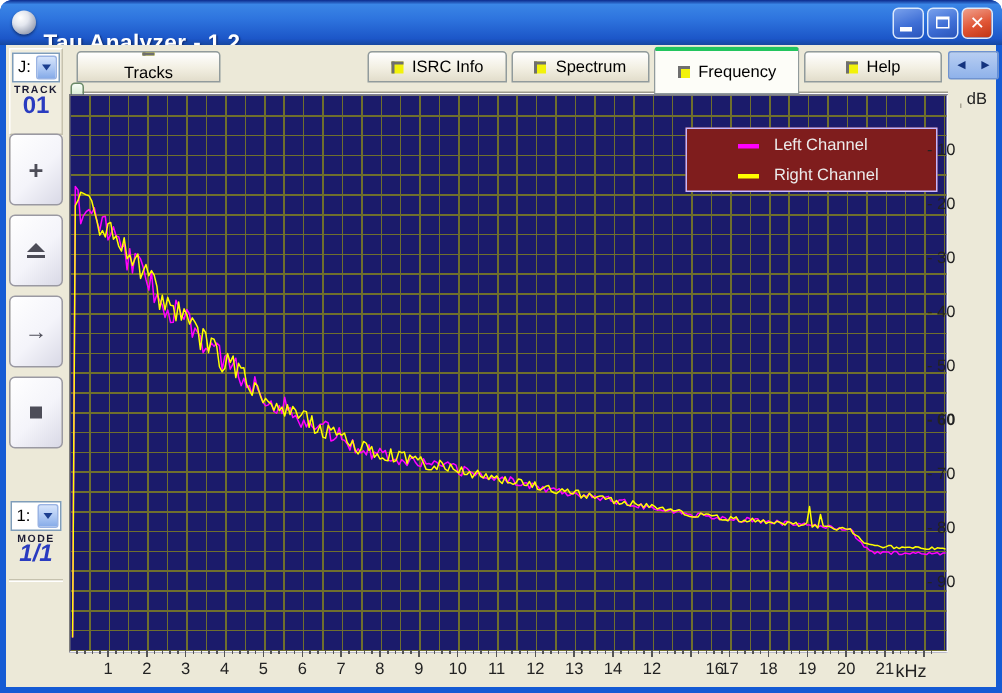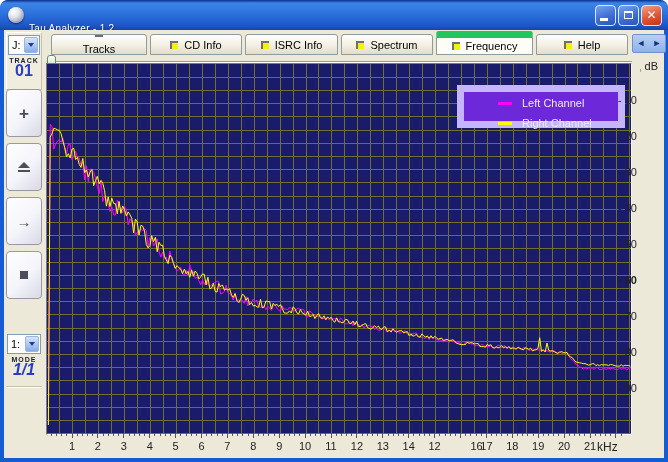--- a/index.html
+++ b/index.html
@@ -17,21 +17,21 @@
     border-radius:7px 7px 0 0;
     background:linear-gradient(180deg,#0c2a8c 0%,#3a85e6 10%,#2e74de 42%,#1c56c8 86%,#16479f 100%);
     display:flex;align-items:center;
   }
   #app-icon{
     width:16px;height:16px;border-radius:50%;margin:0 5px 0 8px;
     background:radial-gradient(circle at 35% 30%,#ffffff 0%,#e3e6ee 35%,#9aa2b5 75%,#6d7588 100%);
     box-shadow:0 1px 2px rgba(0,0,20,.5);
   }
   #title-text{
-    color:#fff;font-size:10px;font-weight:normal;letter-spacing:.3px;
+    color:#fff;font-size:15px;font-weight:bold;letter-spacing:.3px;
     text-shadow:1px 1px 1px #10307c;flex:1;margin-top:27px;
   }
   .tb-btn{
     width:21px;height:21px;border-radius:4px;margin-left:2px;
     border:1px solid #dbe8fb;position:relative;
     display:flex;align-items:center;justify-content:center;
   }
   .tb-blue{background:linear-gradient(160deg,#79a1ec 0%,#3f6fd6 55%,#2a55bb 100%);}
   .tb-red{background:linear-gradient(160deg,#f0a08c 0%,#e05535 55%,#c03414 100%);}
   #btn-group{display:flex;margin-right:6px;}
@@ -80,22 +80,22 @@
   
   #tabbar{position:absolute;left:40px;top:1px;width:620px;height:24px;}
   .tab{
     position:absolute;top:3px;height:21px;
     border:1px solid #919b9c;border-radius:3px 3px 0 0;
     background:linear-gradient(180deg,#ffffff 0%,#f2efe2 55%,#e2ddcb 100%);
     display:flex;align-items:center;justify-content:center;gap:6px;
     font-size:11px;color:#000;
   }
   .tab.active{
-    top:0;height:24px;background:#fdfdf8;
-    border-top:7px solid #22c55e;z-index:2;
+    top:0;height:32px;background:#fdfdf8;
+    border-top:3px solid #22c55e;z-index:2;
   }
   .tab-icon{width:8px;height:8px;background:#f2f20a;border-top:2px solid #6f6f6f;border-left:2px solid #6f6f6f;}
   #tab-scroll{
     position:absolute;right:-2px;top:3px;width:34px;height:19px;
     background:linear-gradient(180deg,#b8cef2 0%,#8fb2ea 100%);
     border:1px solid #6f93d0;border-radius:2px;
     display:flex;align-items:center;justify-content:space-around;
   }
   .scroll-arrow{font-size:9px;color:#13337e;line-height:1;}
   
@@ -110,21 +110,21 @@
   
   #db-unit{position:absolute;right:6px;top:30px;font-size:11px;color:#222;}
   #plot{
     position:absolute;left:42px;top:33px;width:586px;height:372px;
     border:1px solid #7b7b7b;border-right-color:#f6f6f6;border-bottom-color:#f6f6f6;
     background:#1b1b6b;
   }
   #plot svg{display:block;}
   #legend{
     position:absolute;left:410px;top:21px;width:168px;height:43px;
-    background:#6d28d9;border:7px solid #c4b5fd;
+    background:#7f1d1d;border:1px solid #c4b5fd;
     font-size:11px;color:#ececec;
   }
   .legend-row{display:flex;align-items:center;height:18px;margin-top:2px;}
   .legend-dash{width:14px;height:3px;margin:0 10px 0 34px;}
   
   #y-axis{position:absolute;left:612px;top:33px;width:30px;height:372px;}
   .y-tick-label{position:absolute;left:2px;font-size:11px;color:#222;white-space:nowrap;}
   #x-axis{position:absolute;left:0px;top:403px;width:620px;height:22px;}
   #x-ticks-svg{position:absolute;left:0;top:0;}
   .x-tick-label{position:absolute;top:7px;font-size:11px;color:#222;transform:translateX(-50%);}
@@ -191,24 +191,20 @@
         <div class="tiny-caps">MODE</div>
         <div class="blue-val italic">1/1</div>
       </div>
       <div id="sidebar-divider"></div>
     </div>
 
     <div id="tabbar">
         <div class="tab" style="left: 7px; width: 96px; flex-direction: column;">
           <span class="tab-icon"></span>
           <span>Tracks</span>
-        </div>
-        <div class="tab" style="left: 106px; width: 92px;">
-          <span class="tab-icon"></span>
-          <span>CD Info</span>
         </div>
         <div class="tab" style="left: 201px; width: 93px;">
           <span class="tab-icon"></span>
           <span>ISRC Info</span>
         </div>
         <div class="tab" style="left: 297px; width: 92px;">
           <span class="tab-icon"></span>
           <span>Spectrum</span>
         </div>
         <div class="tab active" style="left: 392px; width: 97px;">

